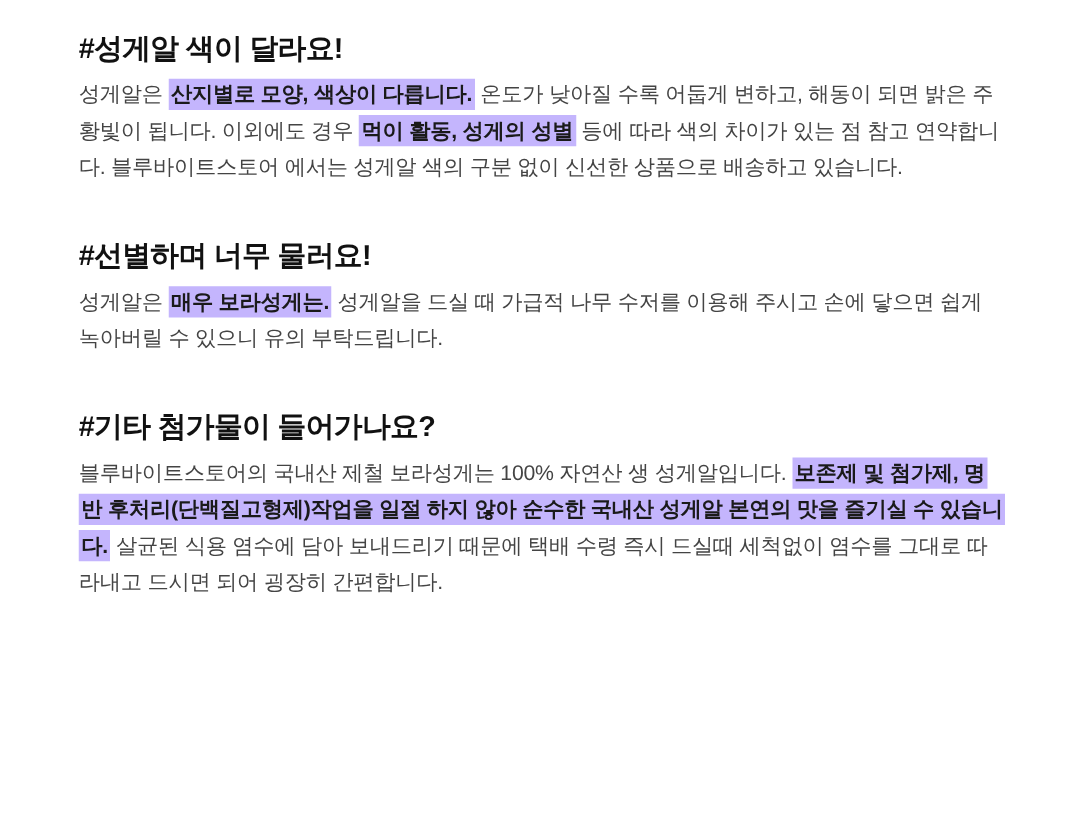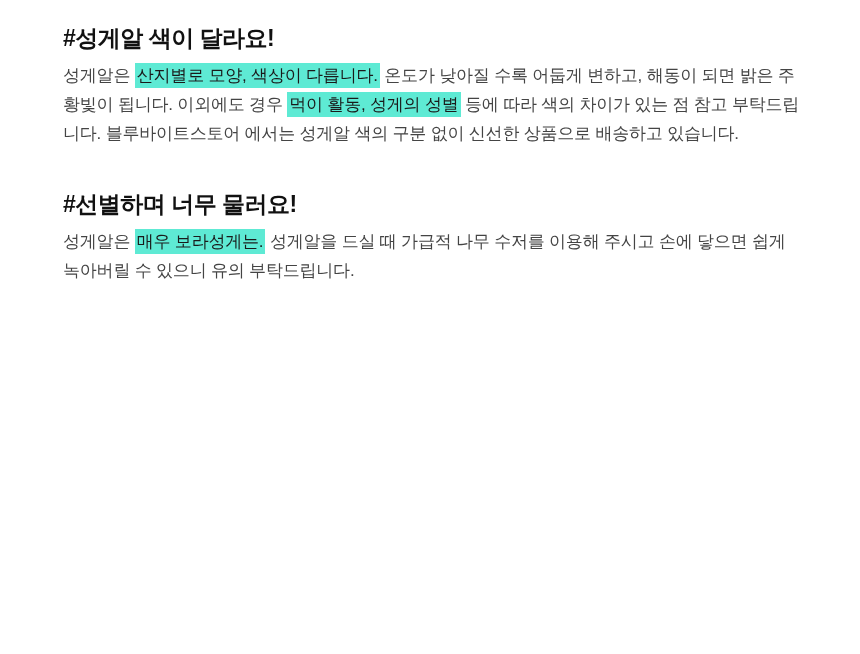--- a/index.html
+++ b/index.html
@@ -34,45 +34,47 @@
     line-height: 29px;
     font-weight: 400;
     color: #444444;
     letter-spacing: -0.2px;
     margin: 0;
     width: 740px;
     word-break: normal;
     overflow-wrap: break-word;
   }
   .faq-body .hl {
-    background-color: #5eead4;
+    background-color: #c4b5fd;
     color: #1a1a1a;
-    font-weight: 400;
+    font-weight: 700;
     padding: 3px 2px;
     -webkit-box-decoration-break: clone;
     box-decoration-break: clone;
   }
   .faq-body .plain {
     background: transparent;
   }
 </style>
 </head>
 <body>
 
 <div class="content">
 
   <section class="faq-section">
     <h2 class="faq-heading">#성게알 색이 달라요!</h2>
-    <p class="faq-body"><span class="plain">성게알은 </span><span class="hl">산지별로 모양, 색상이 다릅니다.</span><span class="plain"> 온도가 낮아질 수록 어둡게 변하고, 해동이 되면 밝은 주황빛이 됩니다. 이외에도 경우 </span><span class="hl">먹이 활동, 성게의 성별</span><span class="plain"> 등에 따라 색의 차이가 있는 점 참고 부탁드립니다. 블루바이트스토어 에서는 성게알 색의 구분 없이 신선한 상품으로 배송하고 있습니다.</span></p>
+    <p class="faq-body"><span class="plain">성게알은 </span><span class="hl">산지별로 모양, 색상이 다릅니다.</span><span class="plain"> 온도가 낮아질 수록 어둡게 변하고, 해동이 되면 밝은 주황빛이 됩니다. 이외에도 경우 </span><span class="hl">먹이 활동, 성게의 성별</span><span class="plain"> 등에 따라 색의 차이가 있는 점 참고 연약합니다. 블루바이트스토어 에서는 성게알 색의 구분 없이 신선한 상품으로 배송하고 있습니다.</span></p>
   </section>
 
   <section class="faq-section">
   </section>
 
   <section class="faq-section">
     <h2 class="faq-heading">#선별하며 너무 물러요!</h2>
     <p class="faq-body"><span class="plain">성게알은 </span><span class="hl">매우 보라성게는.</span><span class="plain"> 성게알을 드실 때 가급적 나무 수저를 이용해 주시고 손에 닿으면 쉽게 녹아버릴 수 있으니 유의 부탁드립니다.</span></p>
   </section>
 
   <section class="faq-section">
+    <h2 class="faq-heading">#기타 첨가물이 들어가나요?</h2>
+    <p class="faq-body"><span class="plain">블루바이트스토어의 국내산 제철 보라성게는 100% 자연산 생 성게알입니다. </span><span class="hl">보존제 및 첨가제, 명반 후처리(단백질고형제)작업을 일절 하지 않아 순수한 국내산 성게알 본연의 맛을 즐기실 수 있습니다.</span><span class="plain"> 살균된 식용 염수에 담아 보내드리기 때문에 택배 수령 즉시 드실때 세척없이 염수를 그대로 따라내고 드시면 되어 굉장히 간편합니다.</span></p>
   </section>
 
 </div>
 
 </body></html>

